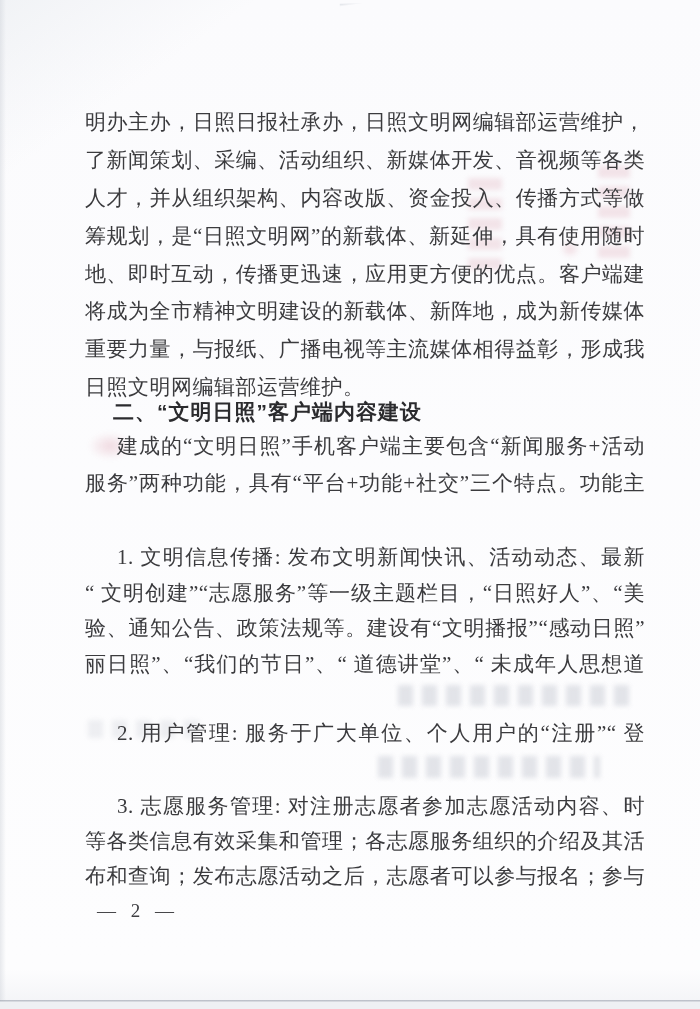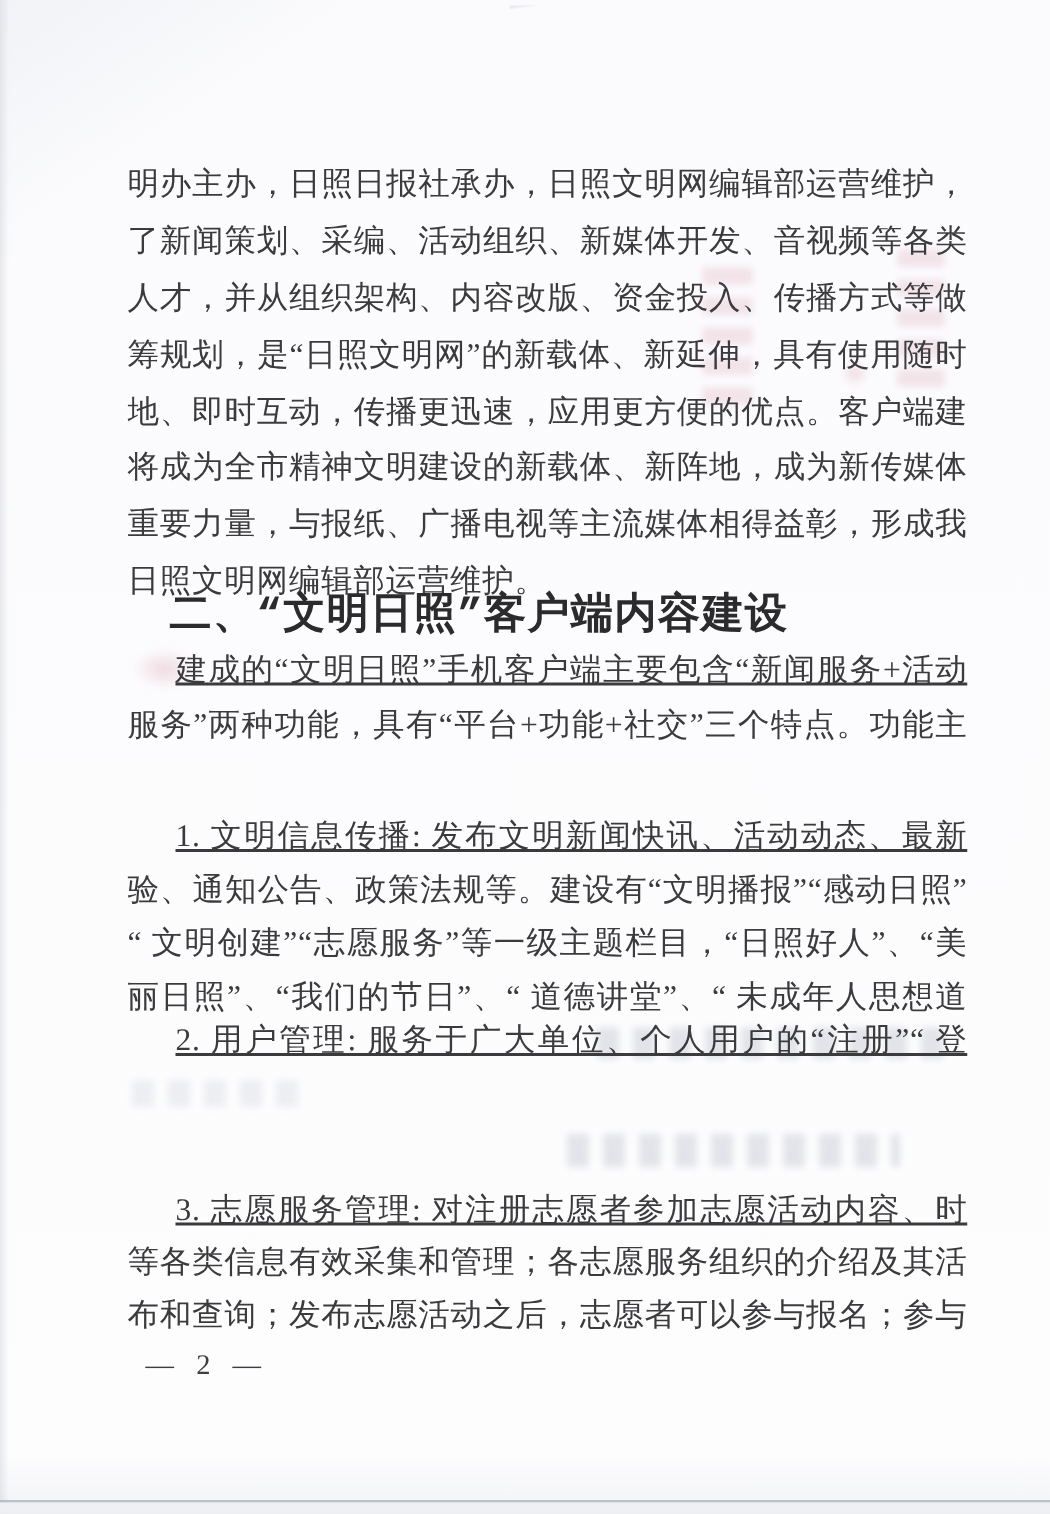--- a/index.html
+++ b/index.html
@@ -33,26 +33,26 @@
     text-align-last:justify;
     overflow:hidden;
     letter-spacing:.5px;
   }
   .b-a .line{height:37.9px;line-height:37.9px;}
   .b-c .line{height:37px;line-height:37px;}
   .b-d .line{height:35.6px;line-height:35.6px;}
   .b-e .line{height:35px;line-height:35px;}
   .b-f .line{height:35px;line-height:35px;}
   .line.end{text-align-last:left;}
-  .line.indent{padding-left:32px;text-decoration:underline;}
+  .line.indent{padding-left:32px;}
   .heading{
     position:absolute;left:85px;width:560px;top:395px;height:34px;line-height:34px;
     padding-left:28px;box-sizing:border-box;
-    font-family:Liberation Mono, monospace;
-    font-weight:bold;font-size:28px;color:#2b2b2e;letter-spacing:1px;
+    font-family:Liberation Sans, sans-serif;
+    font-weight:bold;font-size:21px;color:#2b2b2e;letter-spacing:1px;
   }
   .footer{
     position:absolute;left:97px;top:898px;height:26px;line-height:26px;
     font-size:19px;letter-spacing:5px;color:#3e3e42;
   }
   
   .ghost{position:absolute;filter:blur(2.6px);pointer-events:none;}
   .ghost.pinkcol{
     background:repeating-linear-gradient(0deg, rgba(214,152,168,.48) 0 12px, rgba(214,152,168,0) 12px 20px);
     opacity:.5;
@@ -95,26 +95,26 @@
 
   <div class="heading">二、“文明日照”客户端内容建设</div>
 
   <div class="textblock b-c" style="top:428px">
     <div class="line indent">建成的“文明日照”手机客户端主要包含“新闻服务+活动</div>
     <div class="line">服务”两种功能，具有“平台+功能+社交”三个特点。功能主要</div>
   </div>
 
   <div class="textblock b-d" style="top:540px">
     <div class="line indent">1. 文明信息传播: 发布文明新闻快讯、活动动态、最新经</div>
+    <div class="line">“ 文明创建”“志愿服务”等一级主题栏目，“日照好人”、“美</div>
     <div class="line">验、通知公告、政策法规等。建设有“文明播报”“感动日照”</div>
-    <div class="line">“ 文明创建”“志愿服务”等一级主题栏目，“日照好人”、“美</div>
     <div class="line">丽日照”、“我们的节日”、“ 道德讲堂”、“ 未成年人思想道德建</div>
   </div>
 
-  <div class="textblock b-e" style="top:676px">
+  <div class="textblock b-e" style="top:716px">
     <div class="line indent">2. 用户管理: 服务于广大单位、个人用户的“注册”“ 登</div>
   </div>
 
   <div class="textblock b-f" style="top:789px">
     <div class="line indent">3. 志愿服务管理: 对注册志愿者参加志愿活动内容、时间</div>
     <div class="line">等各类信息有效采集和管理；各志愿服务组织的介绍及其活动发</div>
     <div class="line">布和查询；发布志愿活动之后，志愿者可以参与报名；参与记录</div>
   </div>
 
   <div class="footer">— 2 —</div>

